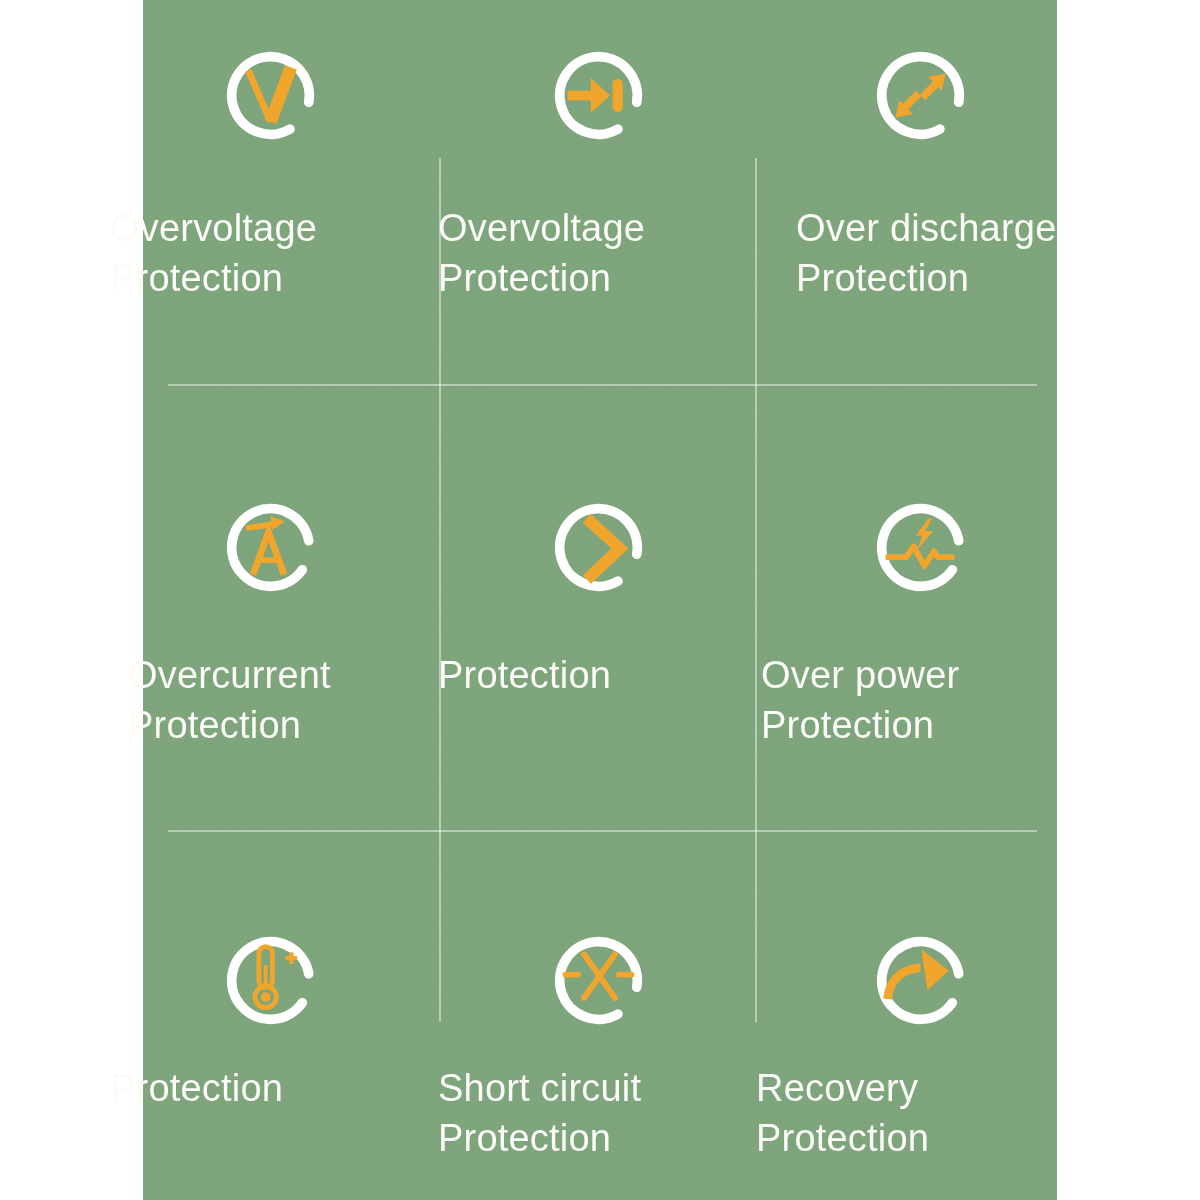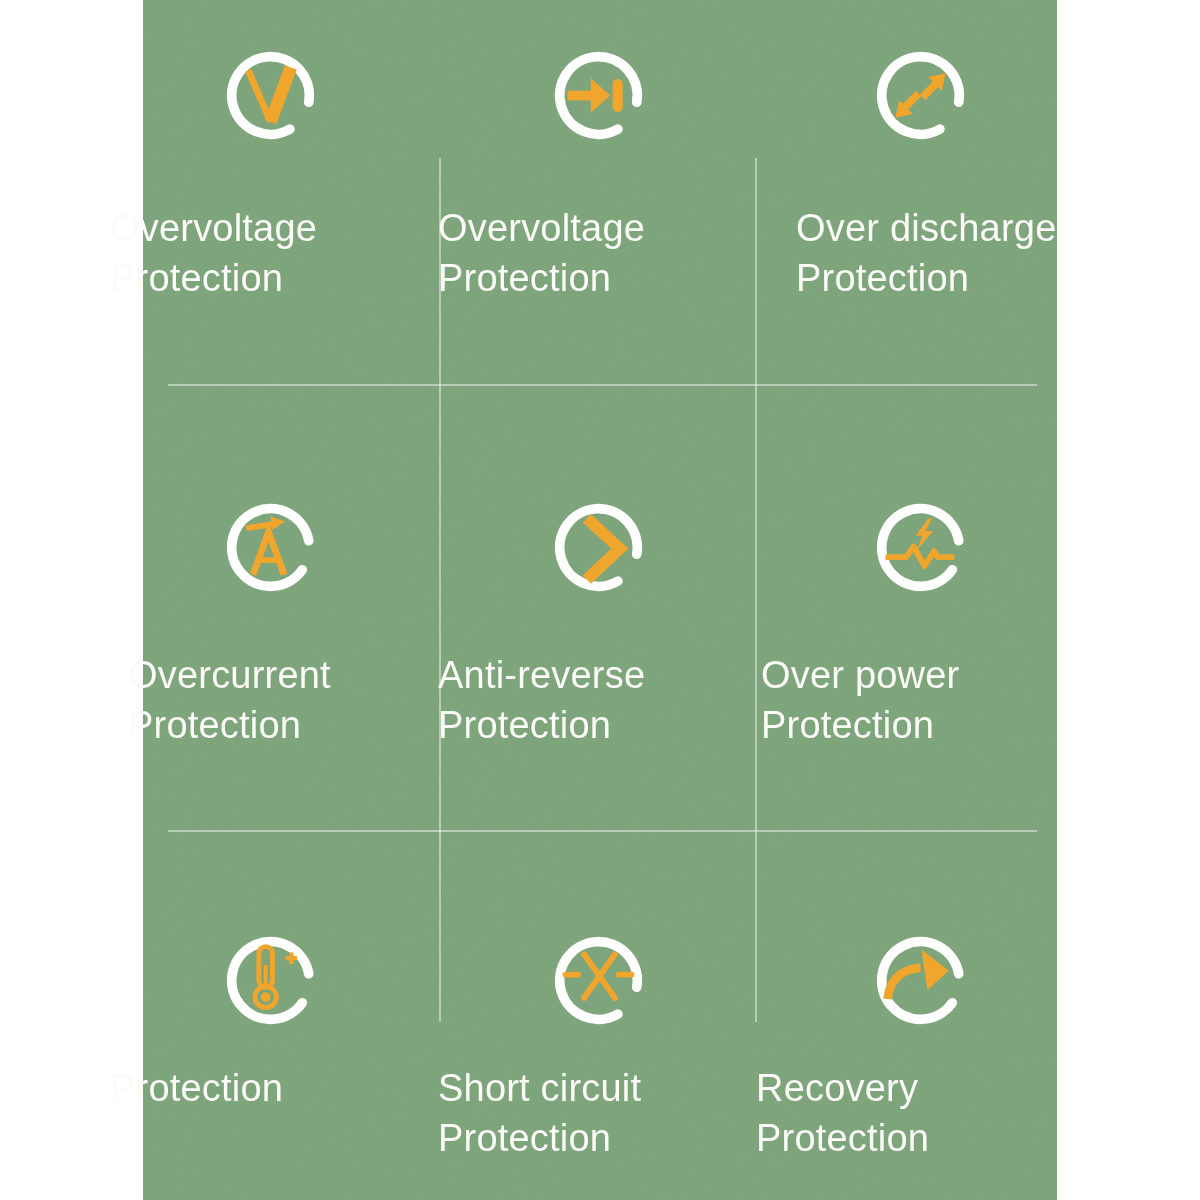--- a/index.html
+++ b/index.html
@@ -121,21 +121,20 @@
   <span class="icon">
     <svg viewBox="0 0 100 100" width="97" height="97">
       <path class="ring" d="M70 84.64 A40 40 0 1 1 89.39 56.95" fill="none" stroke="currentColor" stroke-width="10" stroke-linecap="round"></path>
       <g class="accent">
         <polyline points="38,20 72,51 38,83" fill="none" stroke="currentColor" stroke-width="12"></polyline>
       </g>
     </svg>
   </span>
 </div>
 <div class="label" style="left:598px;top:650px">
-  <div>Anti-reverse</div>
   <div>Protection</div>
 </div>
 
 <div class="cell" style="left:920px;top:499px">
   <span class="icon">
     <svg viewBox="0 0 100 100" width="97" height="97">
       <path class="ring" d="M82.77 72.94 A40 40 0 1 1 89.39 43.05" fill="none" stroke="currentColor" stroke-width="10" stroke-linecap="round"></path>
       <g class="accent">
         <polyline points="14,60 35,60 43,49 54,69 64,54 68,60 85,60" fill="none" stroke="currentColor" stroke-width="6" stroke-linejoin="round"></polyline>
         <polygon points="58,20 45,38 52,38 46,53 63,33 55,33 62,20" fill="currentColor"></polygon>

